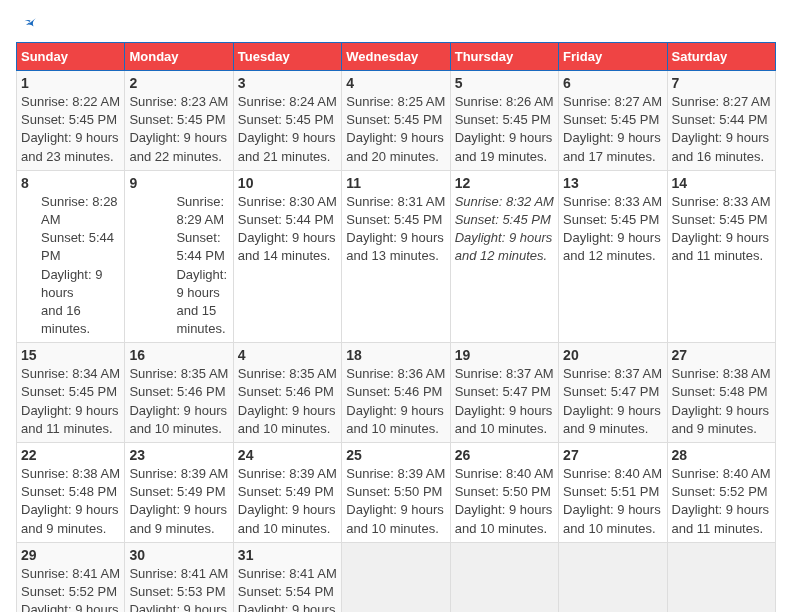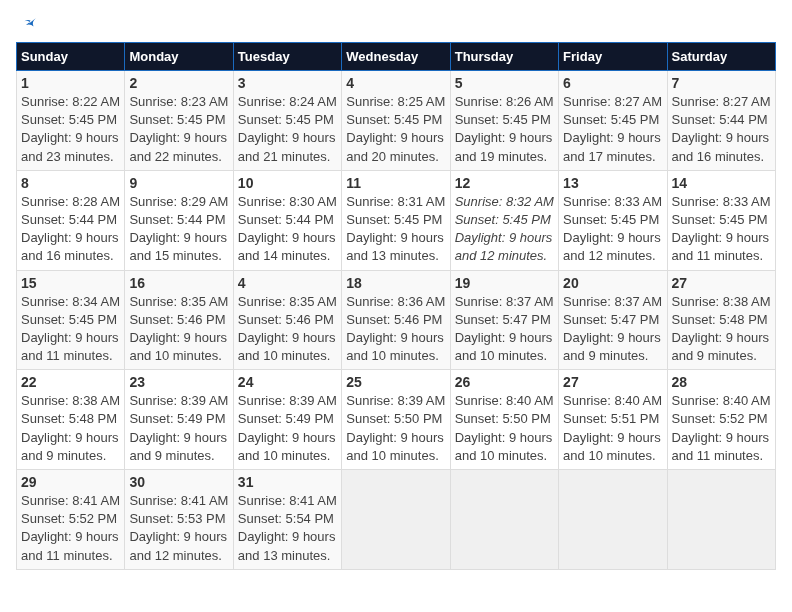--- a/index.html
+++ b/index.html
@@ -52,21 +52,21 @@
     .subtitle {
       font-size: 15px;
       color: #555;
     }
     .calendar {
       width: 100%;
       border-collapse: collapse;
       font-size: 11px;
     }
     .calendar th {
-      background: #0f172a;
+      background: #ef4444;
       color: #fff;
       padding: 6px 4px;
       text-align: left;
       font-size: 13px;
       font-weight: bold;
       border: 1px solid #1a6abf;
     }
     .calendar td {
       vertical-align: top;
       border: 1px solid #ddd;
@@ -178,28 +178,28 @@
           <span class="day-num">7</span>
           <div class="day-info" style="white-space: pre-line;">Sunrise: 8:27 AM
 Sunset: 5:44 PM
 Daylight: 9 hours
 and 16 minutes.</div>
         </td>
       </tr>
       <tr class="row-even">
         <td>
           <span class="day-num">8</span>
-          <div class="day-info" style="white-space: pre-line;">Sunrise: 8:28 AM
+          <div class="day-info" style="white-space: pre-line; margin-left: 20px;">Sunrise: 8:28 AM
 Sunset: 5:44 PM
 Daylight: 9 hours
 and 16 minutes.</div>
         </td>
         <td>
           <span class="day-num">9</span>
-          <div class="day-info" style="white-space: pre-line;">Sunrise: 8:29 AM
+          <div class="day-info" style="white-space: pre-line; margin-left: 47px;">Sunrise: 8:29 AM
 Sunset: 5:44 PM
 Daylight: 9 hours
 and 15 minutes.</div>
         </td>
         <td>
           <span class="day-num">10</span>
           <div class="day-info" style="white-space: pre-line;">Sunrise: 8:30 AM
 Sunset: 5:44 PM
 Daylight: 9 hours
 and 14 minutes.</div>

